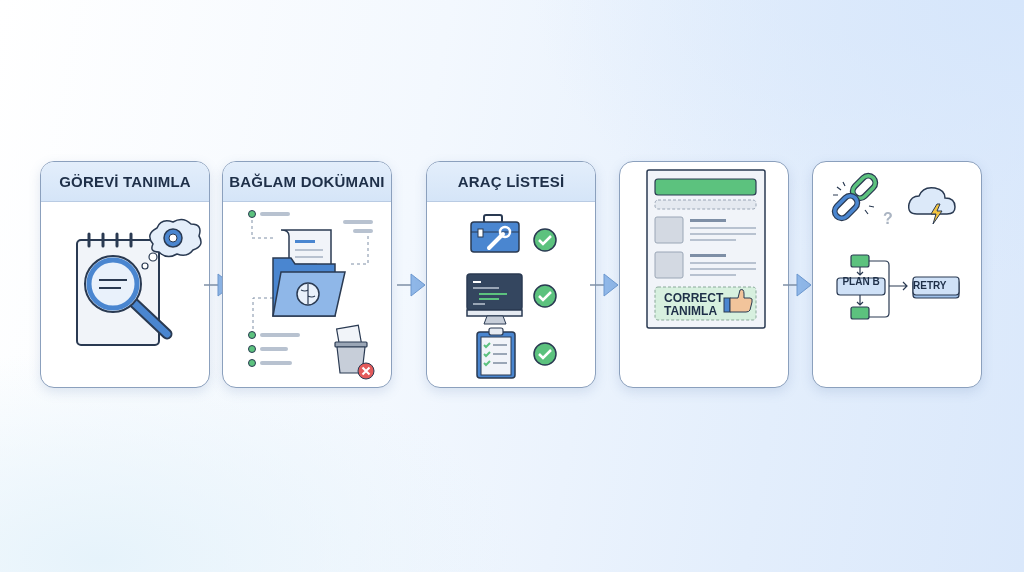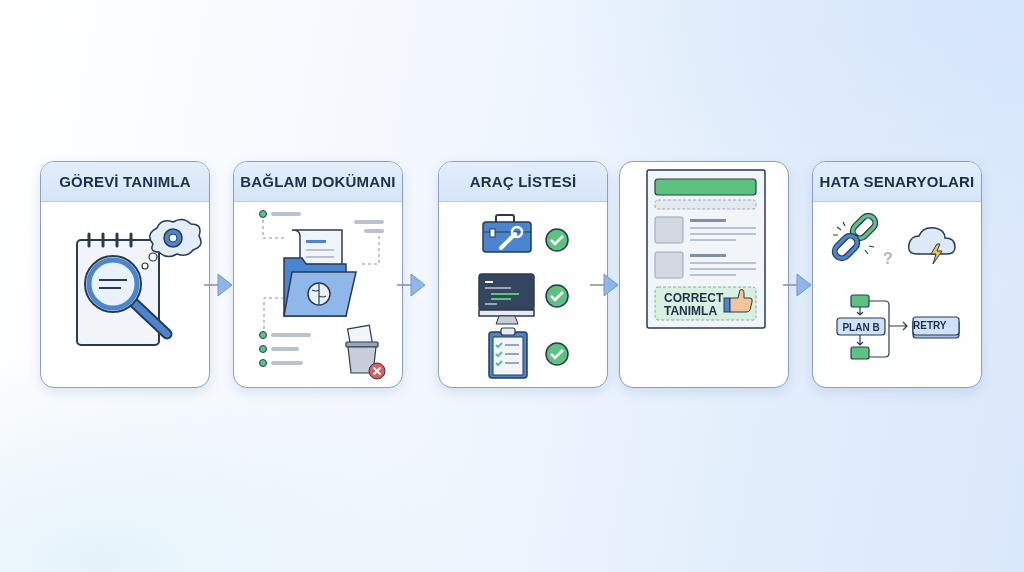--- a/index.html
+++ b/index.html
@@ -56,21 +56,21 @@
       </g>
     </svg>
   </div>
 </div>
 
 <svg class="arrow" width="30" height="26" style="left:204px;">
   <line x1="0" y1="13" x2="14" y2="13" stroke="#7e8fa6" stroke-width="1.5"></line>
   <polygon points="14,2 28,13 14,24" fill="#8fb7e8" stroke="#6c98cf" stroke-width="1"></polygon>
 </svg>
 
-<div class="card" style="left:233px;">
+<div class="card" style="left:222px;">
   <div class="card-header">BAĞLAM DOKÜMANI</div>
   <div class="card-body">
     <svg width="170" height="186" viewBox="0 0 170 186">
       <g>
         <circle cx="29" cy="12" r="3.5" fill="#5cc27e" stroke="#2a3a52" stroke-width="1"></circle>
         <rect x="37" y="10" width="30" height="4" rx="2" fill="#b8c2d0"></rect>
         <rect x="120" y="18" width="30" height="4" rx="2" fill="#b8c2d0"></rect>
         <rect x="130" y="27" width="20" height="4" rx="2" fill="#b8c2d0"></rect>
         <path d="M29 18 v18 h22" fill="none" stroke="#7e8fa6" stroke-dasharray="3 3"></path>
         <path d="M145 34 v28 h-20" fill="none" stroke="#7e8fa6" stroke-dasharray="3 3"></path>
@@ -104,21 +104,21 @@
       </g>
     </svg>
   </div>
 </div>
 
 <svg class="arrow" width="30" height="26" style="left:397px;">
   <line x1="0" y1="13" x2="14" y2="13" stroke="#7e8fa6" stroke-width="1.5"></line>
   <polygon points="14,2 28,13 14,24" fill="#8fb7e8" stroke="#6c98cf" stroke-width="1"></polygon>
 </svg>
 
-<div class="card" style="left:438px;">
+<div class="card" style="left:426px;">
   <div class="card-header">ARAÇ LİSTESİ</div>
   <div class="card-body">
     <svg width="170" height="186" viewBox="0 0 170 186">
       <g>
         <rect x="57" y="13" width="18" height="8" rx="2" fill="none" stroke="#2a3a52" stroke-width="2"></rect>
         <rect x="44" y="20" width="48" height="30" rx="3" fill="#4a86d0" stroke="#2a3a52" stroke-width="1.5"></rect>
         <line x1="44" y1="30" x2="92" y2="30" stroke="#2a3a52" stroke-width="1"></line>
         <rect x="51" y="27" width="5" height="8" fill="#fff" stroke="#2a3a52" stroke-width="1"></rect>
         <path d="M62 46 l14 -14" stroke="#fff" stroke-width="4" stroke-linecap="round"></path>
         <circle cx="78" cy="30" r="5" fill="none" stroke="#fff" stroke-width="2.5"></circle>
@@ -193,21 +193,20 @@
     </div>
   </div>
 </div>
 
 <svg class="arrow" width="30" height="26" style="left:783px;">
   <line x1="0" y1="13" x2="14" y2="13" stroke="#7e8fa6" stroke-width="1.5"></line>
   <polygon points="14,2 28,13 14,24" fill="#8fb7e8" stroke="#6c98cf" stroke-width="1"></polygon>
 </svg>
 
 <div class="card" style="left:812px;">
-  <div class="card-header">HATA SENARYOLARI</div>
   <div class="card-body">
     <svg width="170" height="186" viewBox="0 0 170 186">
       <g>
         <rect x="38" y="18" width="26" height="14" rx="7" fill="none" stroke="#2a3a52" stroke-width="6" transform="rotate(-45 51 25)"></rect>
         <rect x="38" y="18" width="26" height="14" rx="7" fill="none" stroke="#5cc27e" stroke-width="3.5" transform="rotate(-45 51 25)"></rect>
         <rect x="20" y="38" width="26" height="14" rx="7" fill="none" stroke="#2a3a52" stroke-width="6" transform="rotate(-45 33 45)"></rect>
         <rect x="20" y="38" width="26" height="14" rx="7" fill="none" stroke="#4a86d0" stroke-width="3.5" transform="rotate(-45 33 45)"></rect>
         <path d="M28 28 l-4 -3 M32 24 l-2 -4 M25 33 l-5 0" stroke="#2a3a52" stroke-width="1.2"></path>
         <path d="M52 48 l3 4 M56 44 l5 1" stroke="#2a3a52" stroke-width="1.2"></path>
       </g>
@@ -221,16 +220,16 @@
         <path d="M47 105 v8 M44 110 l3 3 l3 -3" stroke="#2a3a52" stroke-width="1.2" fill="none"></path>
         <rect x="24" y="116" width="48" height="17" rx="3" fill="#cfe1f7" stroke="#2a3a52" stroke-width="1.2"></rect>
         <path d="M47 133 v10 M44 140 l3 3 l3 -3" stroke="#2a3a52" stroke-width="1.2" fill="none"></path>
         <rect x="38" y="145" width="18" height="12" rx="2" fill="#5cc27e" stroke="#2a3a52" stroke-width="1.2"></rect>
         <path d="M56 99 h16 q4 0 4 4 v48 q0 4 -4 4 h-16" stroke="#2a3a52" stroke-width="1.2" fill="none"></path>
         <path d="M76 124 h18 M90 120 l4 4 l-4 4" stroke="#2a3a52" stroke-width="1.2" fill="none"></path>
         <rect x="100" y="118" width="46" height="18" rx="3" fill="#9fc1ea" stroke="#2a3a52" stroke-width="1.2"></rect>
         <rect x="100" y="115" width="46" height="18" rx="3" fill="#cfe1f7" stroke="#2a3a52" stroke-width="1.2"></rect>
       </g>
     </svg>
-    <div style="position:absolute; left:24px; top:118px; width:48px; text-align:center; font-weight:bold; font-size:10px; line-height:16px; color:#1e2f48;">PLAN B</div>
+    <div style="position:absolute; left:24px; top:112px; width:48px; text-align:center; font-weight:bold; font-size:10px; line-height:16px; color:#1e2f48;">PLAN B</div>
     <div style="position:absolute; left:100px; top:116px; width:31px; text-align:center; font-weight:bold; font-size:10px; line-height:16px; color:#1e2f48;">RETRY</div>
   </div>
 </div>
 
 </body></html>

